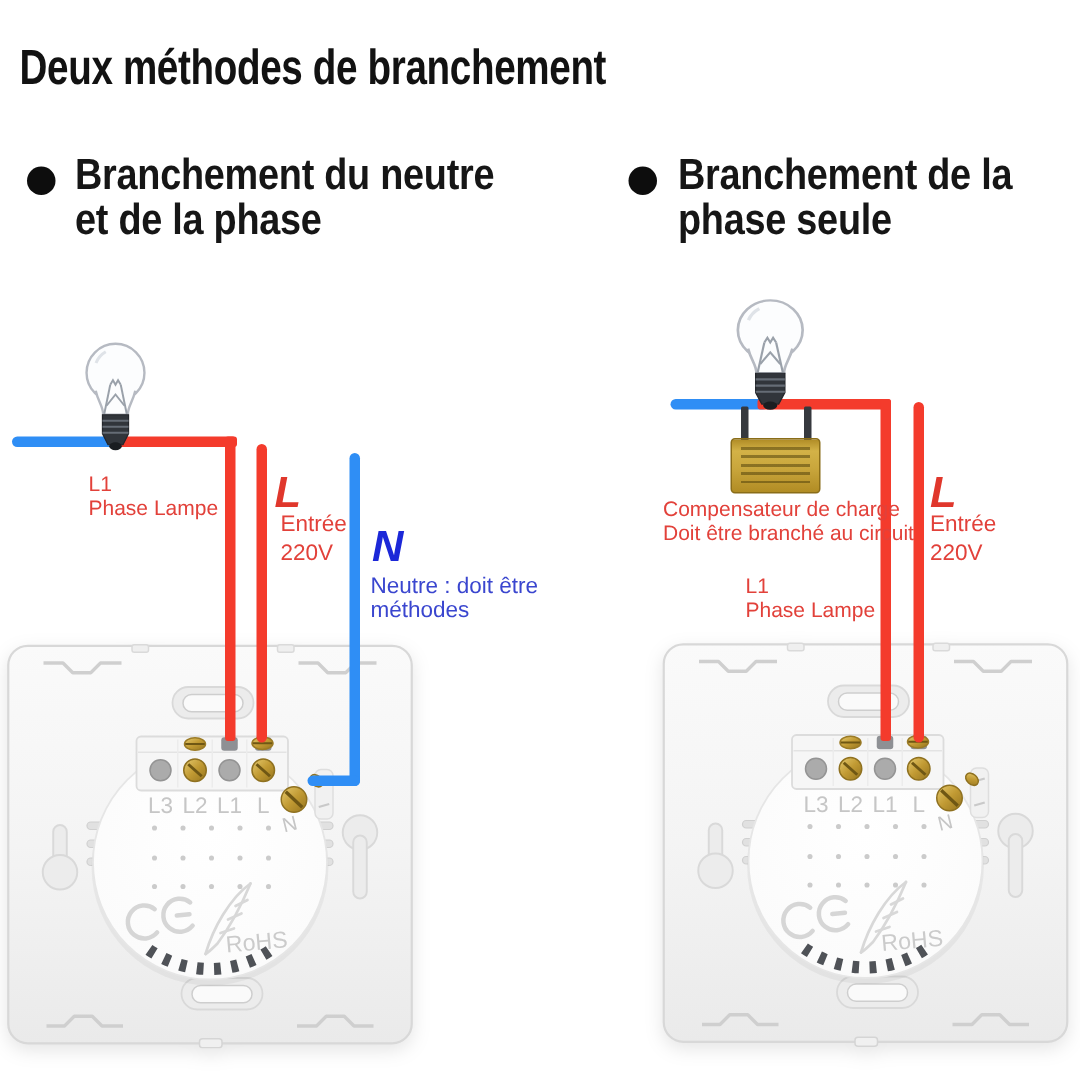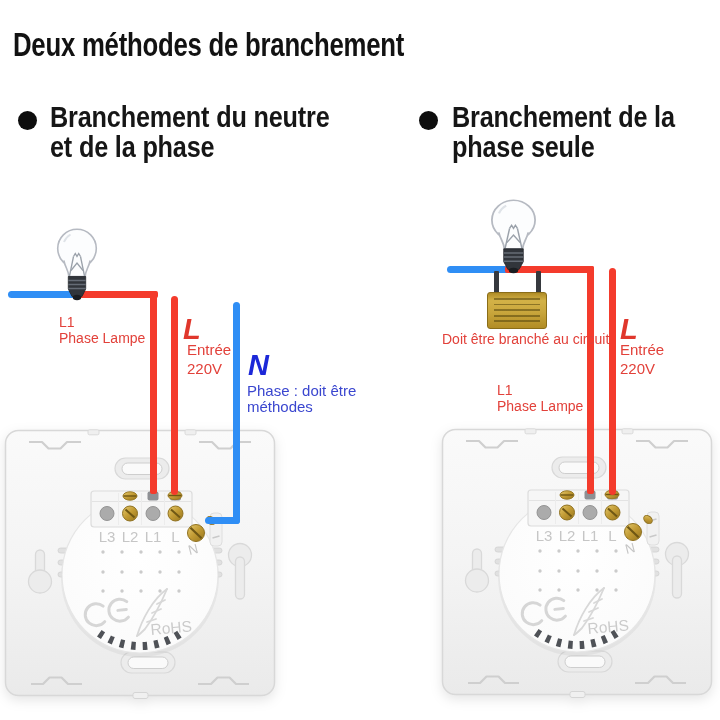--- a/index.html
+++ b/index.html
@@ -236,25 +236,26 @@
     <span>L1</span>
     <span>Phase Lampe</span>
   </div>
   <div class="sym red-s" style="left:183px;top:315px">L</div>
   <div class="lbl mid red-t" style="left:187px;top:341px">
     <span>Entrée</span>
     <span>220V</span>
   </div>
   <div class="sym blue-s" style="left:248px;top:351px">N</div>
   <div class="lbl tight blue-t" style="left:247px;top:383px">
-    <span>Phase : doit être</span>
+    <span>Neutre : doit être</span>
     <span>méthodes</span>
   </div>
 
   <div class="lbl red-t" style="left:442px;top:332px">
+    <span>Compensateur de charge</span>
     <span>Doit être branché au circuit</span>
   </div>
   <div class="sym red-s" style="left:620px;top:315px">L</div>
   <div class="lbl mid red-t" style="left:620px;top:341px">
     <span>Entrée</span>
     <span>220V</span>
   </div>
   <div class="lbl red-t" style="left:497px;top:383px">
     <span>L1</span>
     <span>Phase Lampe</span>

